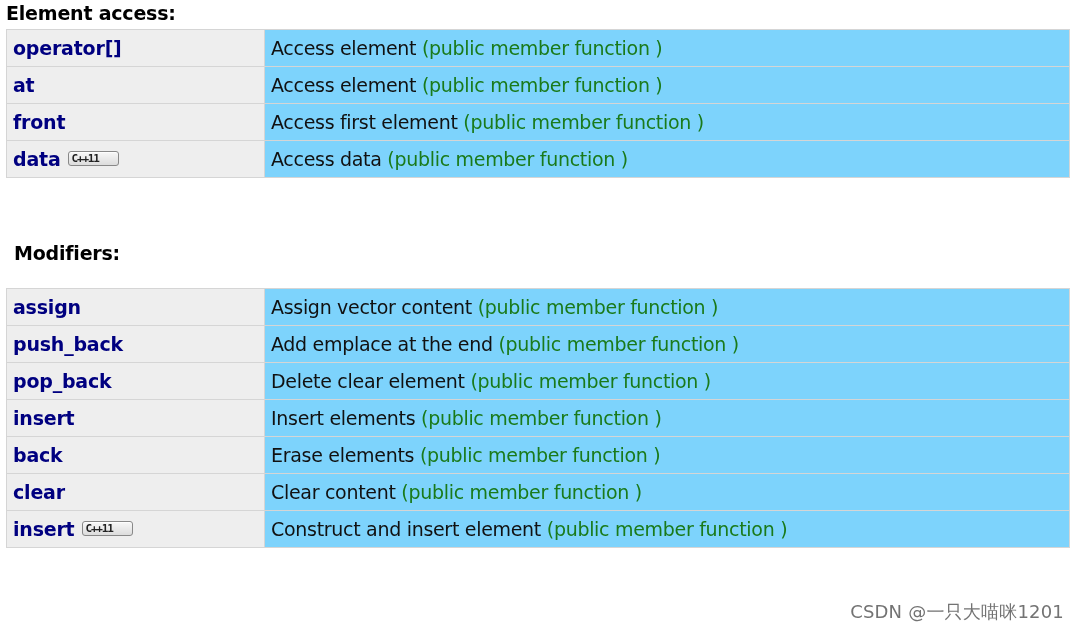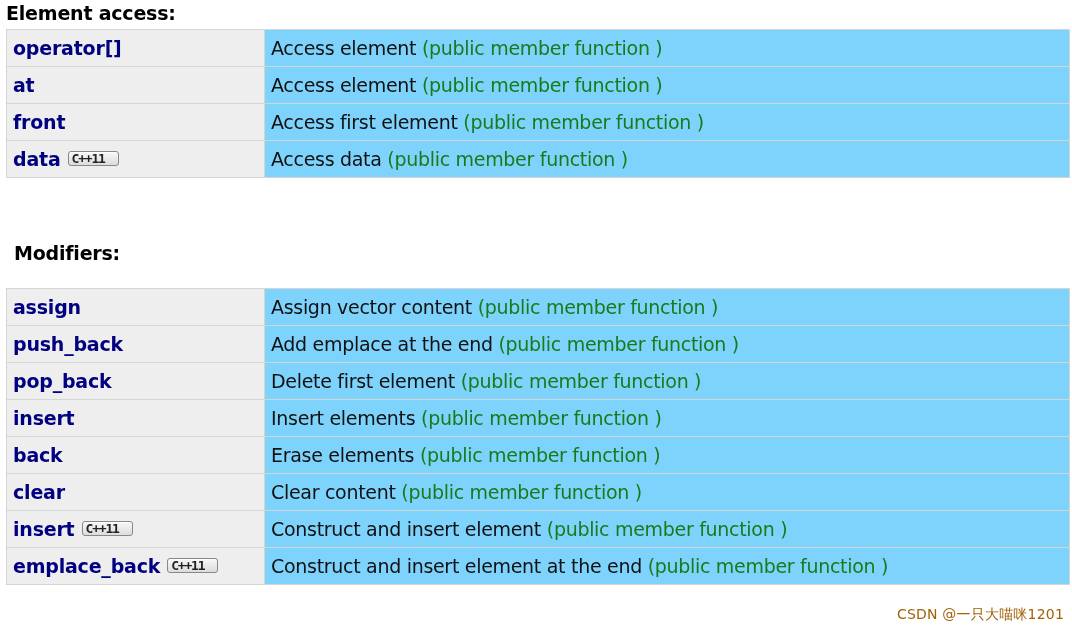--- a/index.html
+++ b/index.html
@@ -87,44 +87,44 @@
   .cpp-badge {
     display: inline-block;
     vertical-align: middle;
     margin-left: 7px;
     margin-bottom: 2px;
     border: 1px solid #888888;
     border-radius: 3px;
     background: linear-gradient(#f8f8f8, #dcdcdc);
     color: #222222;
     font-family: "DejaVu Sans Mono", "Liberation Mono", monospace;
-    font-size: 13px;
+    font-size: 11px;
     font-weight: bold;
     line-height: 11px;
-    padding: 1px 13px 1px 3px;
+    padding: 1px 19px 1px 3px;
     letter-spacing: -1.2px;
     box-shadow: 0 1px 0 rgba(255,255,255,0.8) inset;
   }
 
   .desc-text {
     font-size: 19px;
     color: #111111;
     letter-spacing: -0.3px;
   }
 
   .desc-note {
     color: #1a7a1a;
   }
 
   .watermark {
     position: absolute;
     right: 8px;
     bottom: 5px;
-    font-size: 14px;
-    color: #a16207;
+    font-size: 18px;
+    color: #737373;
     letter-spacing: 0.2px;
     white-space: nowrap;
     pointer-events: none;
   }
 </style>
 </head>
 <body>
 
 <div class="page">
 
@@ -185,21 +185,21 @@
         </td>
         <td class="col-desc">
           <span class="desc-text">Add emplace at the end </span><span class="desc-text desc-note">(public member function )</span>
         </td>
       </tr>
       <tr>
         <td class="col-name">
           <a class="fn-link" href="#">pop_back</a>
         </td>
         <td class="col-desc">
-          <span class="desc-text">Delete first element </span><span class="desc-text desc-note">(public member function )</span>
+          <span class="desc-text">Delete clear element </span><span class="desc-text desc-note">(public member function )</span>
         </td>
       </tr>
       <tr>
         <td class="col-name">
           <a class="fn-link" href="#">insert</a>
         </td>
         <td class="col-desc">
           <span class="desc-text">Insert elements </span><span class="desc-text desc-note">(public member function )</span>
         </td>
       </tr>
@@ -218,28 +218,20 @@
         <td class="col-desc">
           <span class="desc-text">Clear content </span><span class="desc-text desc-note">(public member function )</span>
         </td>
       </tr>
       <tr>
         <td class="col-name">
           <a class="fn-link" href="#">insert</a><span class="cpp-badge">C++11</span>
         </td>
         <td class="col-desc">
           <span class="desc-text">Construct and insert element </span><span class="desc-text desc-note">(public member function )</span>
-        </td>
-      </tr>
-      <tr>
-        <td class="col-name">
-          <a class="fn-link" href="#">emplace_back</a><span class="cpp-badge">C++11</span>
-        </td>
-        <td class="col-desc">
-          <span class="desc-text">Construct and insert element at the end </span><span class="desc-text desc-note">(public member function )</span>
         </td>
       </tr>
     </tbody>
   </table>
 
   <div class="watermark">CSDN @一只大喵咪1201</div>
 
 </div>
 
 </body></html>

